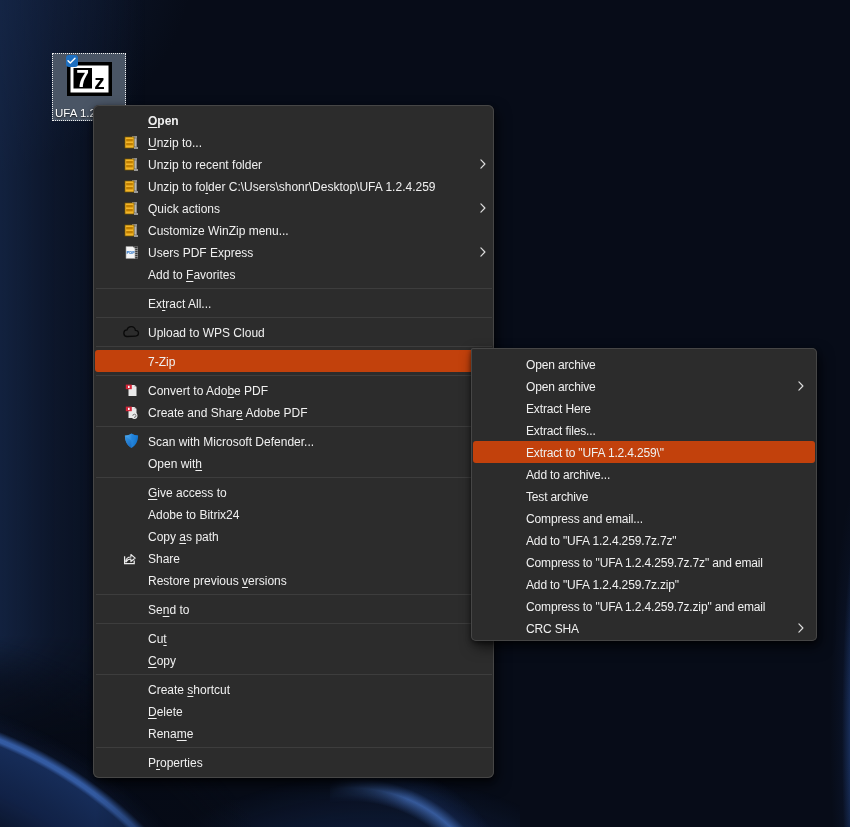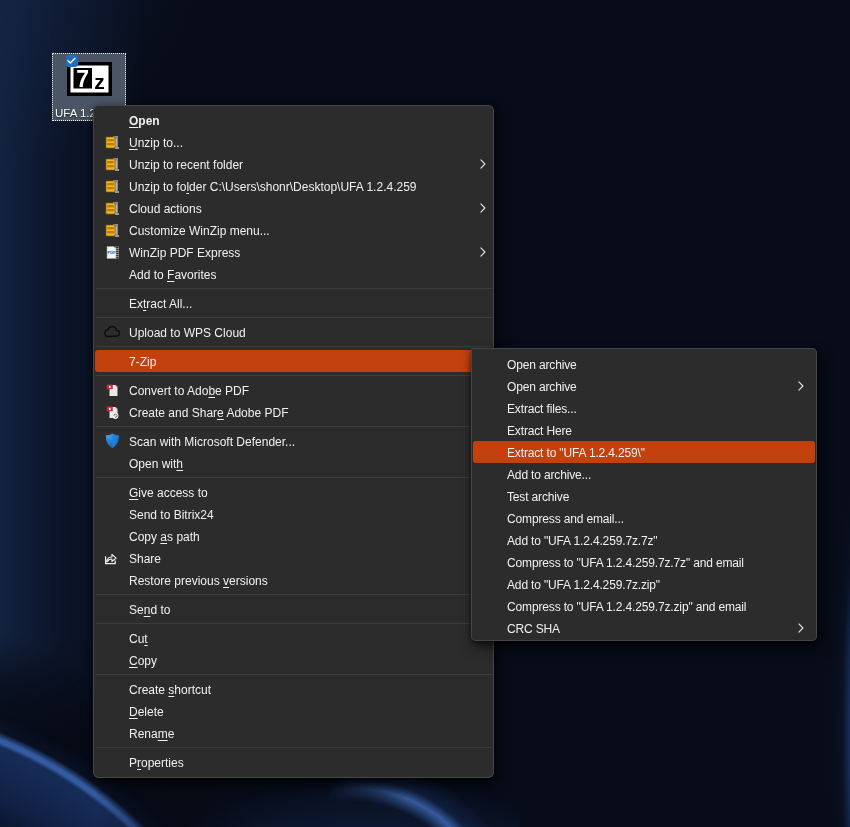--- a/index.html
+++ b/index.html
@@ -69,21 +69,21 @@
     border-radius:6px;
     padding:4px 0 5px 0;
   }
   .submenu{
     left:471px; top:348px; width:346px;
     border-radius:2px 5px 5px 5px;
     padding:5px 0 2px 0;
   }
   .mi{
     height:22px; display:flex; align-items:center;
-    position:relative; margin:0 2px; border-radius:3px;
+    position:relative; margin:0 2px; border-radius:3px;padding-left:19px;
   }
   .mi .ic{
     width:34px; flex:0 0 34px; display:flex; justify-content:center; align-items:center;
   }
   .mi .tx{ flex:1 1 auto; white-space:nowrap; padding-top:1px;}
   .mi .ar{ flex:0 0 auto; width:20px; display:flex; align-items:center; justify-content:flex-end; padding-right:6px; box-sizing:border-box;}
   .submenu .mi .ar{ padding-right:11px; }
   .submenu .mi .tx{ letter-spacing:-0.15px; }
   .hl{ background:#c2410c; }
   .sep{ height:1px; background:#3d3d3d; margin:3px 2px 3px 3px; }
@@ -179,21 +179,21 @@
    <rect x="8" y="1" width="5" height="3" fill="#8e8e8e"></rect>
    <rect x="9" y="3" width="4" height="10" fill="#777"></rect>
    <rect x="9.6" y="3.5" width="2.6" height="8" fill="#c9c9c9"></rect>
    <path d="M10.9 3.5 V12" stroke="#555" stroke-width="0.8" stroke-dasharray="1 1"></path>
    <rect x="1" y="2" width="9" height="11" fill="#f3b62a" stroke="#7a5a00" stroke-width="0.7"></rect>
    <rect x="2.2" y="4" width="6.6" height="2.4" fill="#c07f00"></rect>
    <rect x="2.2" y="8" width="6.6" height="2.4" fill="#c07f00"></rect>
    <rect x="10" y="12" width="4" height="2" fill="#999"></rect>
  </svg>
       </span>
-      <span class="tx">Cloud actions</span>
+      <span class="tx">Quick actions</span>
       <span class="ar">
         <svg width="6" height="10" viewBox="0 0 6 10">
           <path d="M0.9 0.9 L4.9 5 L0.9 9.1" stroke="#dcdcdc" stroke-width="1.2" fill="none" stroke-linecap="round" stroke-linejoin="round"></path>
         </svg>
       </span>
     </div>
     <div class="mi">
       <span class="ic">
         <svg width="15" height="15" viewBox="0 0 15 15">
    <rect x="8" y="1" width="5" height="3" fill="#8e8e8e"></rect>
@@ -211,21 +211,21 @@
     </div>
     <div class="mi">
       <span class="ic">
         <svg width="15" height="15" viewBox="0 0 15 15">
    <rect x="10" y="1.5" width="4" height="12" fill="#8a8a8a"></rect>
    <path d="M10.5 2.5h3M10.5 4.5h3M10.5 6.5h3M10.5 8.5h3M10.5 10.5h3M10.5 12.5h3" stroke="#2c2c2c" stroke-width="0.9"></path>
    <path d="M2 1.5 h7 l2 2 v10 h-9 z" fill="#f5f5f5" stroke="#9a9a9a" stroke-width="0.6"></path>
    <text x="2.4" y="9.4" font-family="Liberation Sans" font-size="4.2" font-weight="bold" fill="#1565c0">PDF</text>
  </svg>
       </span>
-      <span class="tx">WinZip PDF Express</span>
+      <span class="tx">Users PDF Express</span>
       <span class="ar">
         <svg width="6" height="10" viewBox="0 0 6 10">
           <path d="M0.9 0.9 L4.9 5 L0.9 9.1" stroke="#dcdcdc" stroke-width="1.2" fill="none" stroke-linecap="round" stroke-linejoin="round"></path>
         </svg>
       </span>
     </div>
     <div class="mi">
       <span class="ic"></span>
       <span class="tx">Add to <u>F</u>avorites</span>
       <span class="ar"></span>
@@ -321,21 +321,21 @@
       <span class="ic"></span>
       <span class="tx"><u>G</u>ive access to</span>
       <span class="ar">
         <svg width="6" height="10" viewBox="0 0 6 10">
           <path d="M0.9 0.9 L4.9 5 L0.9 9.1" stroke="#dcdcdc" stroke-width="1.2" fill="none" stroke-linecap="round" stroke-linejoin="round"></path>
         </svg>
       </span>
     </div>
     <div class="mi">
       <span class="ic"></span>
-      <span class="tx">Send to Bitrix24</span>
+      <span class="tx">Adobe to Bitrix24</span>
       <span class="ar"></span>
     </div>
     <div class="mi">
       <span class="ic"></span>
       <span class="tx">Copy <u>a</u>s path</span>
       <span class="ar"></span>
     </div>
     <div class="mi">
       <span class="ic">
         <svg width="16" height="16" viewBox="0 0 16 16" style="margin-right:3px">
@@ -406,26 +406,26 @@
       <span class="ic"></span>
       <span class="tx">Open archive</span>
       <span class="ar">
         <svg width="6" height="10" viewBox="0 0 6 10">
           <path d="M0.9 0.9 L4.9 5 L0.9 9.1" stroke="#dcdcdc" stroke-width="1.2" fill="none" stroke-linecap="round" stroke-linejoin="round"></path>
         </svg>
       </span>
     </div>
     <div class="mi">
       <span class="ic"></span>
+      <span class="tx">Extract Here</span>
+      <span class="ar"></span>
+    </div>
+    <div class="mi">
+      <span class="ic"></span>
       <span class="tx">Extract files...</span>
-      <span class="ar"></span>
-    </div>
-    <div class="mi">
-      <span class="ic"></span>
-      <span class="tx">Extract Here</span>
       <span class="ar"></span>
     </div>
     <div class="mi hl">
       <span class="ic"></span>
       <span class="tx">Extract to "UFA 1.2.4.259\"</span>
       <span class="ar"></span>
     </div>
     <div class="mi">
       <span class="ic"></span>
       <span class="tx">Add to archive...</span>

